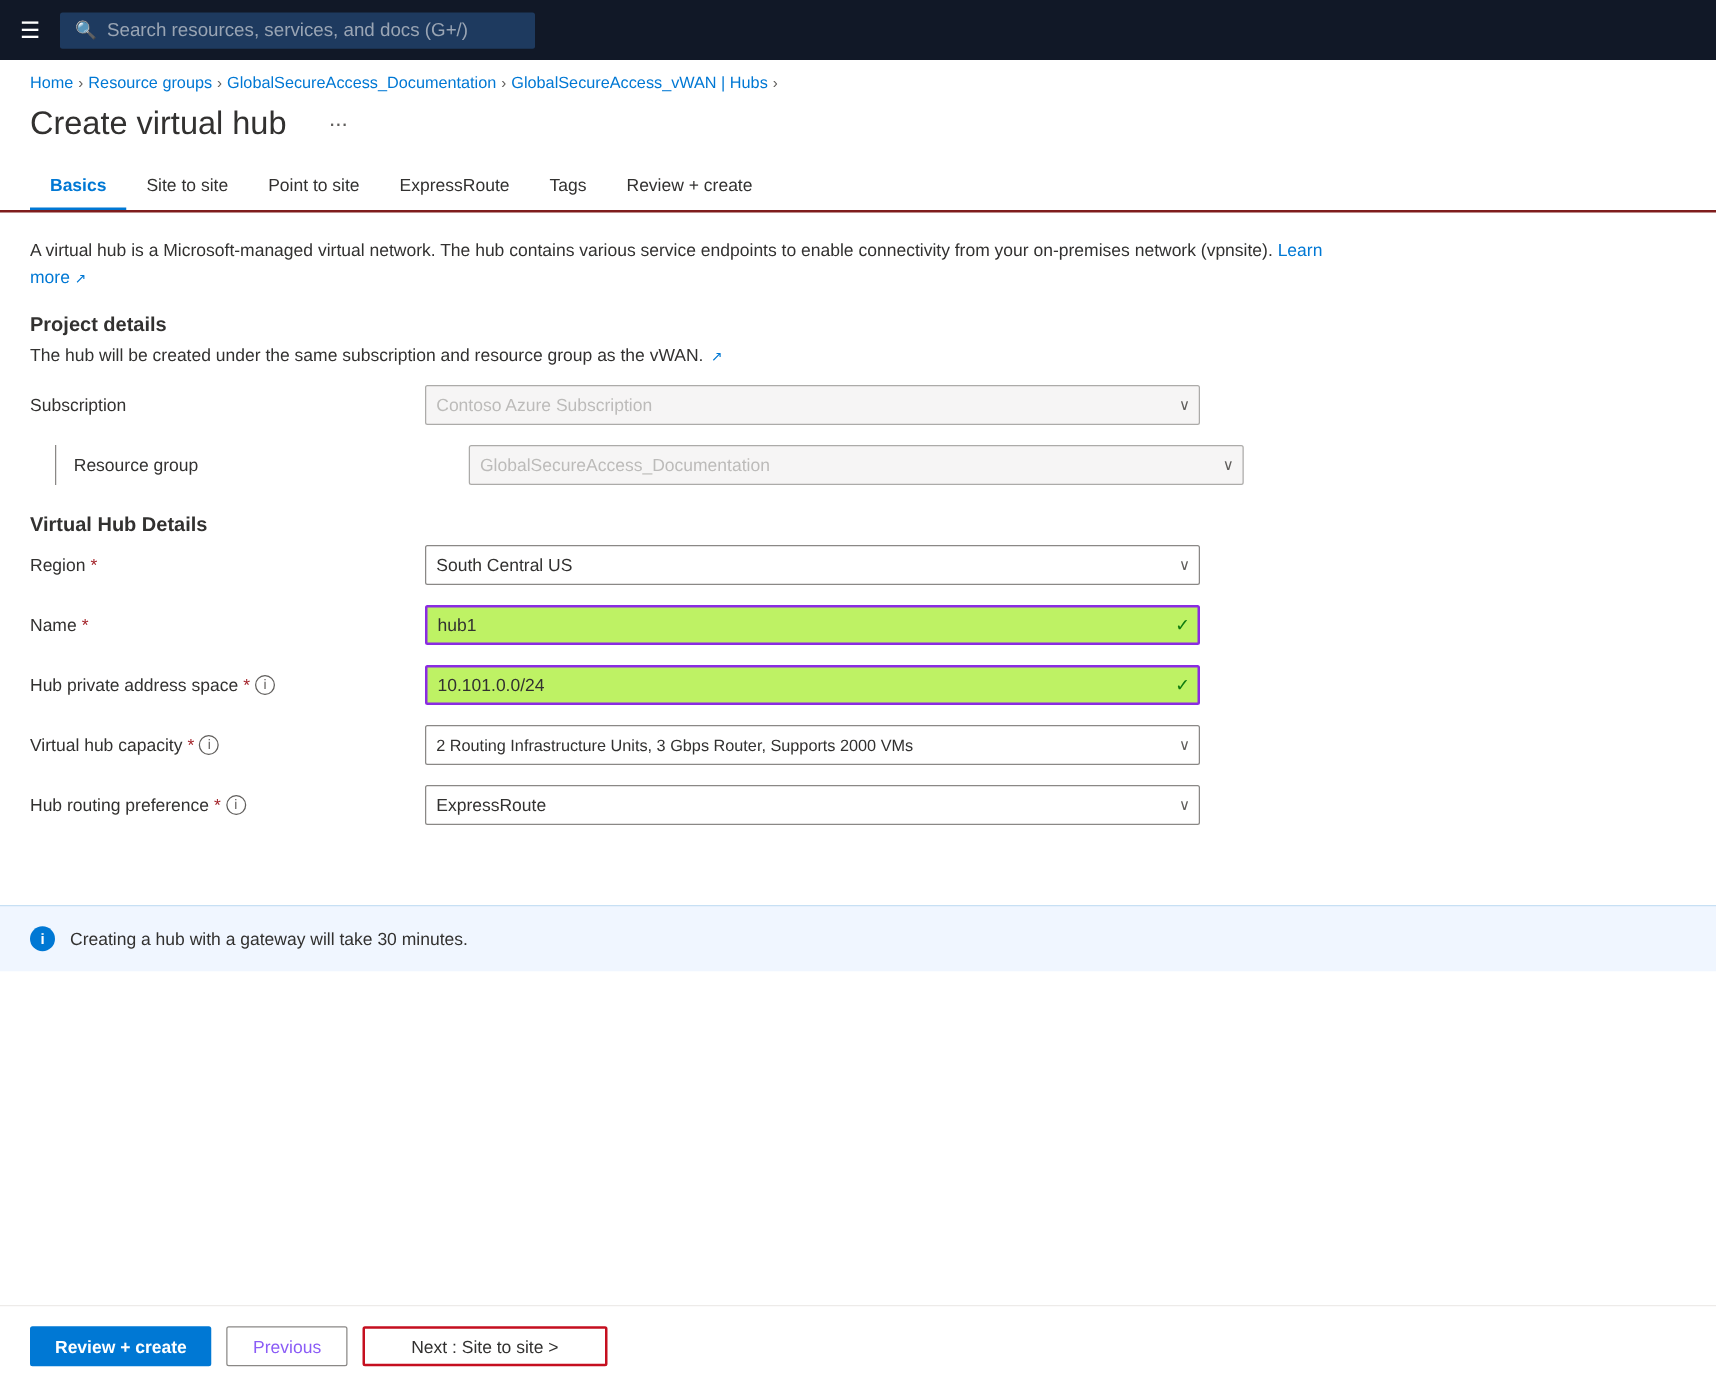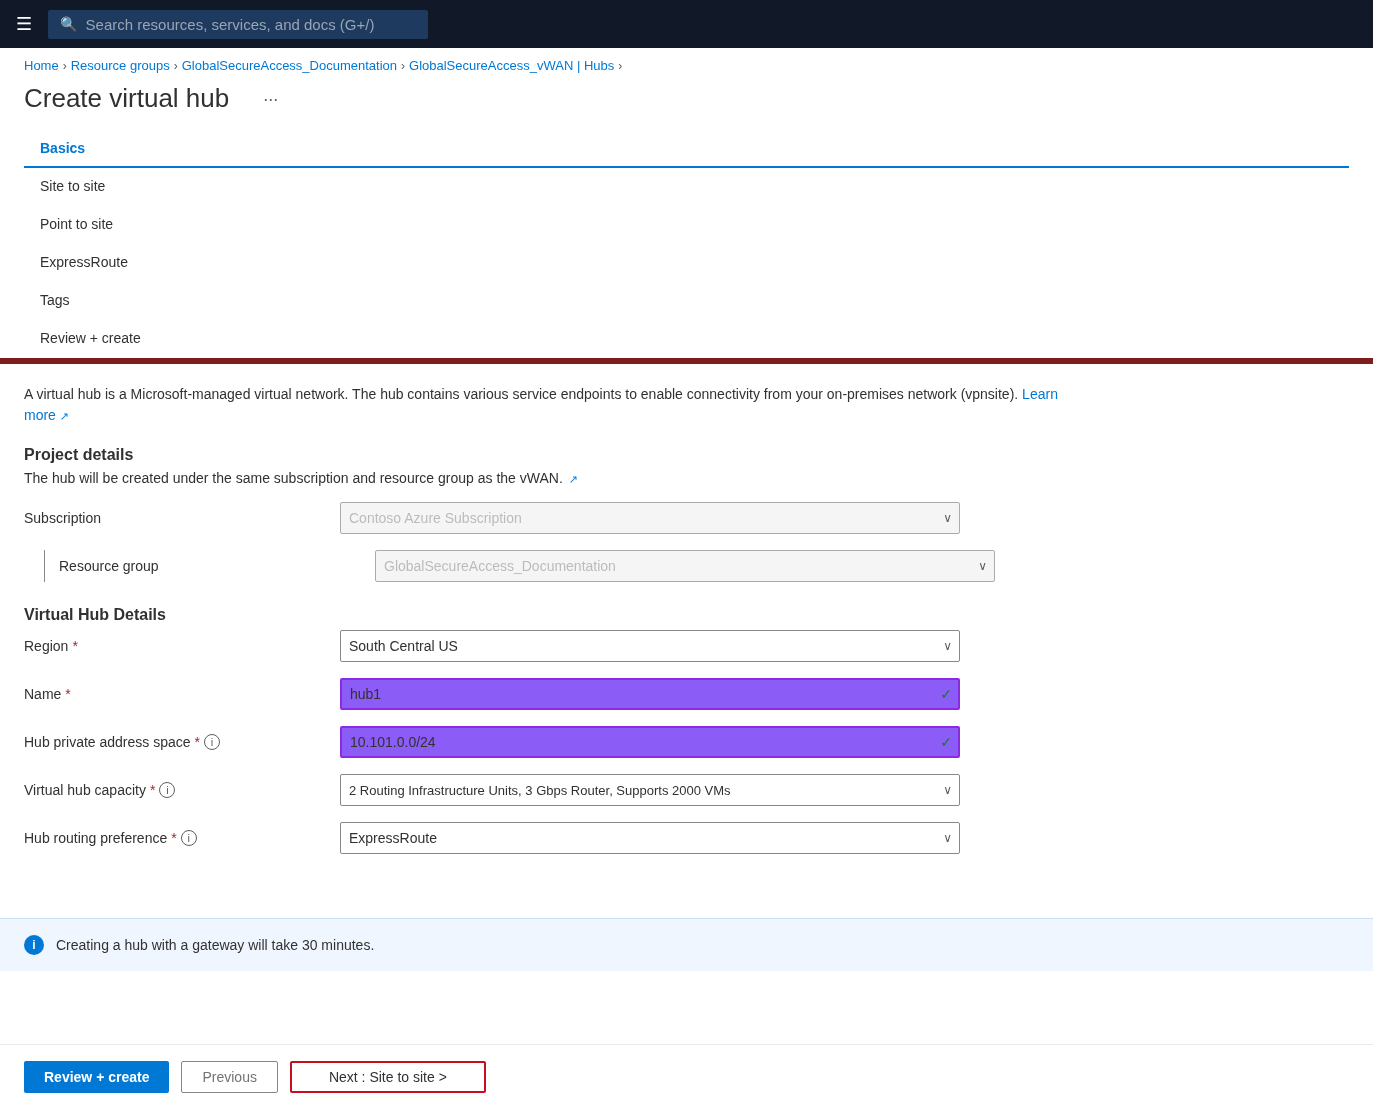--- a/index.html
+++ b/index.html
@@ -69,24 +69,23 @@
       color: #605e5c;
       cursor: pointer;
       background: none;
       border: none;
       padding: 2px 6px;
     }
 
     
     .tabs {
       display: flex;
-      border-bottom: 6px solid #7f1d1d;
+      border-bottom: 2px solid #7f1d1d;
       padding: 0 24px;
       gap: 0;
-      flex-direction: column;
     }
     .tab {
       padding: 10px 16px;
       font-size: 14px;
       cursor: pointer;
       border-bottom: 2px solid transparent;
       color: #323130;
       white-space: nowrap;
     }
     .tab.active {
@@ -200,21 +199,21 @@
       align-items: center;
     }
     .text-input-wrapper input {
       width: 100%;
       height: 32px;
       border: 1px solid #8a8886;
       border-radius: 2px;
       padding: 0 30px 0 8px;
       font-size: 14px;
       color: #323130;
-      background: #8b5cf6;
+      background: #bef264;
       outline: none;
     }
     .input-check {
       position: absolute;
       right: 8px;
       color: #107c10;
       font-size: 14px;
       pointer-events: none;
     }
 
@@ -281,21 +280,21 @@
       background: #fff;
       color: #323130;
       border: 1px solid #8a8886;
       padding: 6px 20px;
       font-size: 14px;
       cursor: pointer;
       border-radius: 2px;
       height: 32px;
     }
     .btn-secondary:disabled {
-      color: #737373;
+      color: #8b5cf6;
       cursor: not-allowed;
     }
 
     .btn-next {
       background: #fff;
       color: #323130;
       border: 2px solid #c50f1f;
       padding: 6px 37px;
       font-size: 14px;
       cursor: pointer;

